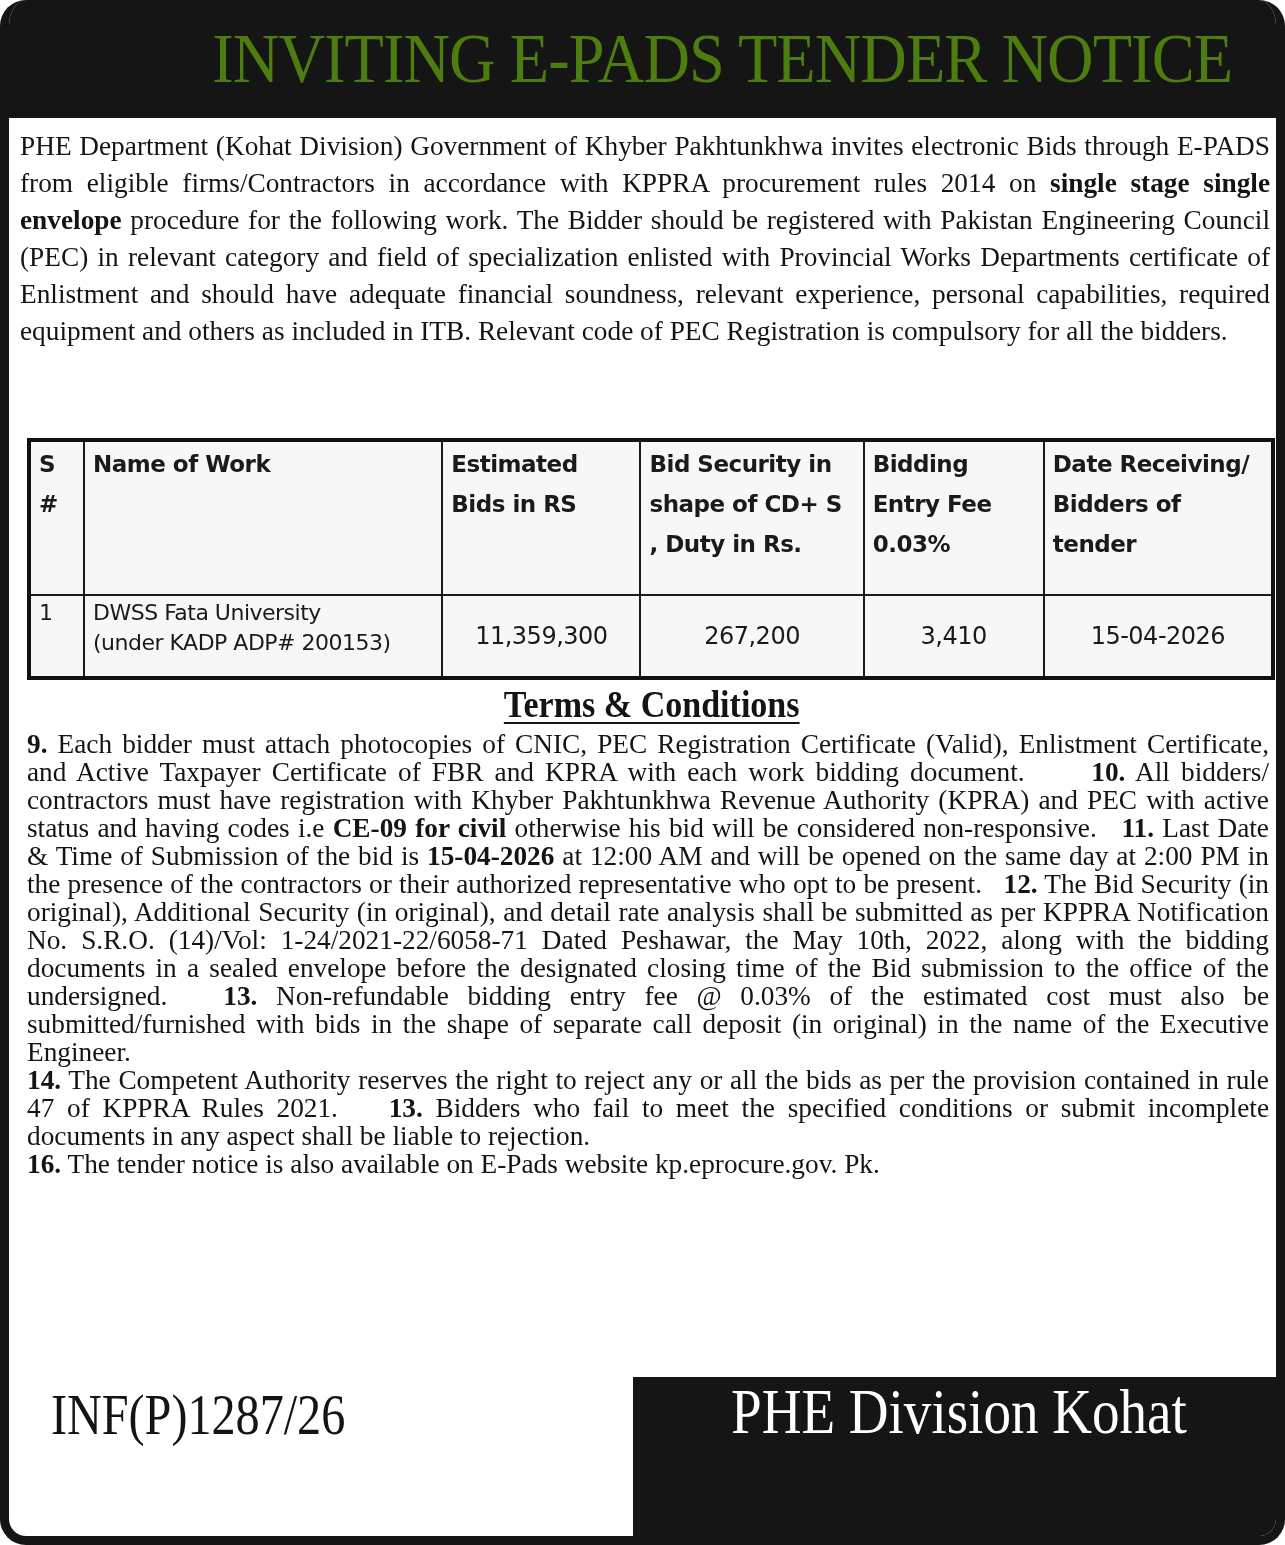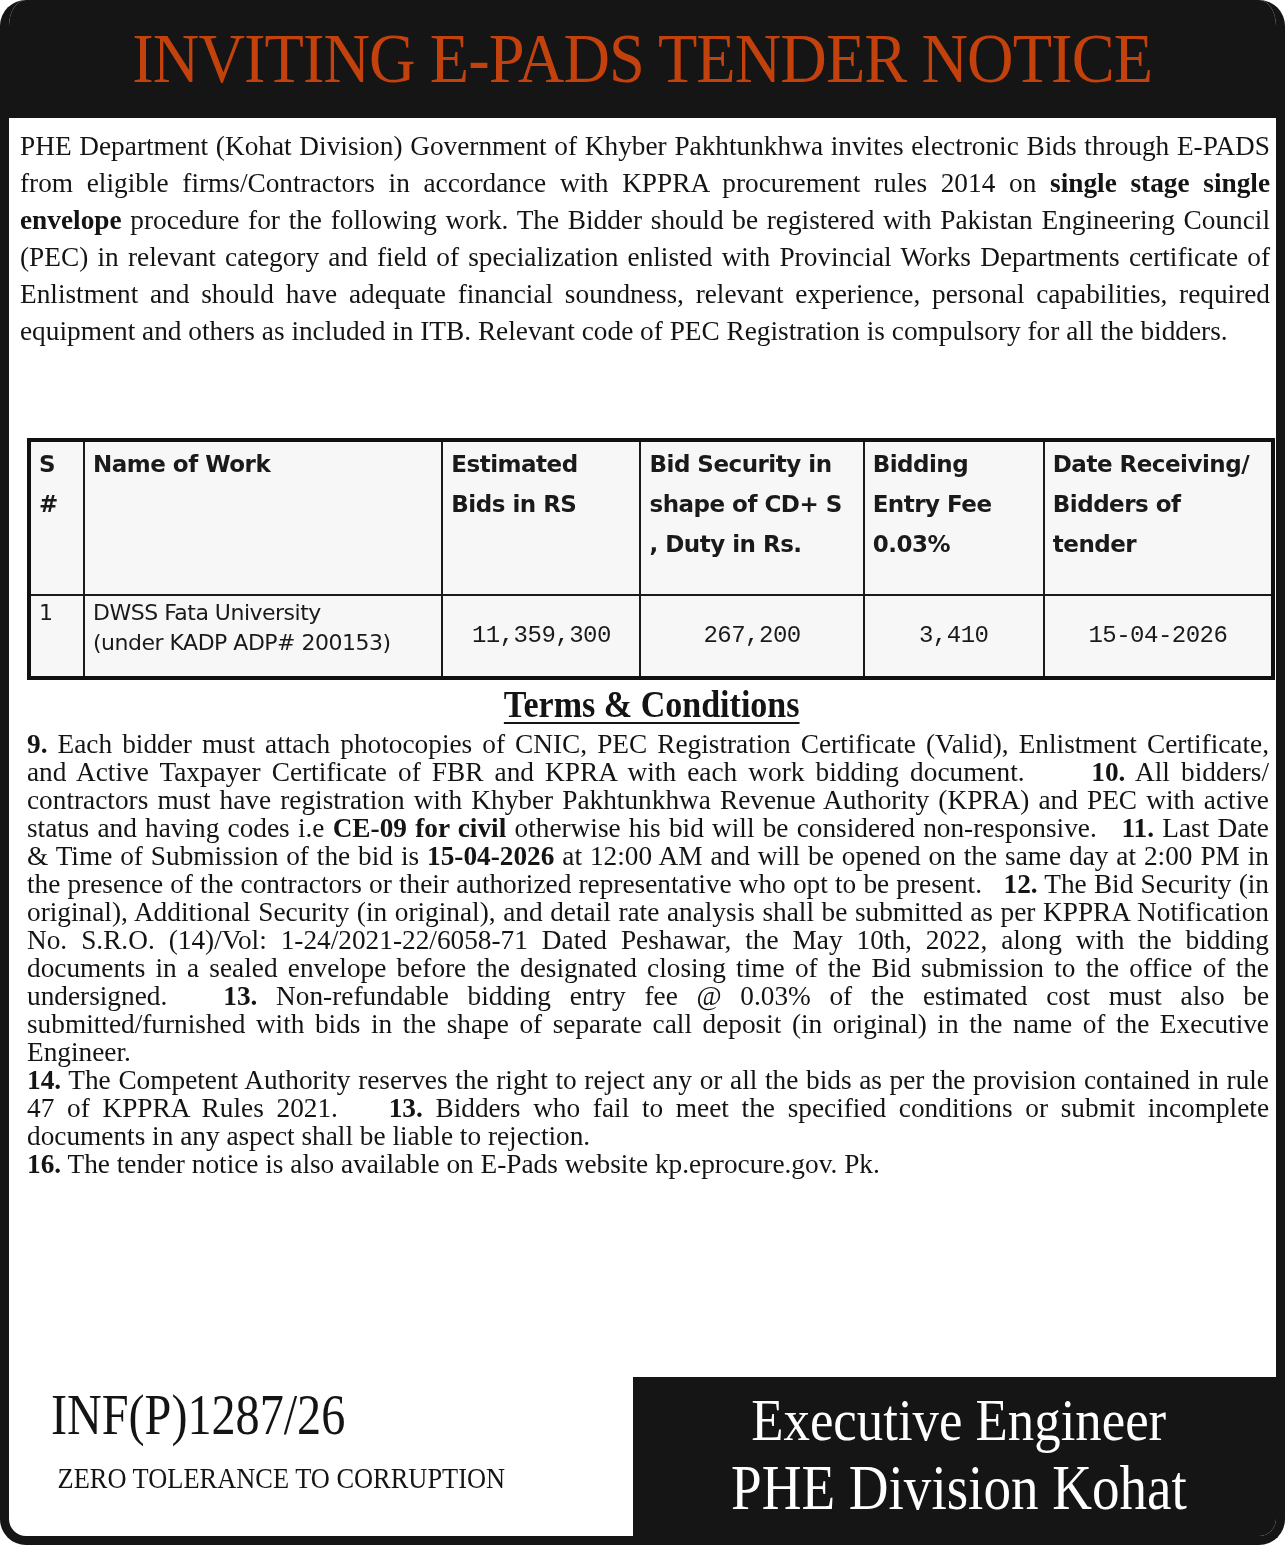--- a/index.html
+++ b/index.html
@@ -3,41 +3,41 @@
 <meta charset="utf-8">
 <style>
   html, body { margin: 0; padding: 0; background: #ffffff; }
   body { width: 1285px; height: 1545px; position: relative; overflow: hidden; font-family: "Liberation Serif", "DejaVu Serif", serif; color: #141414; }
   .frame {
     position: absolute; left: 0; top: 0; width: 1285px; height: 1545px; box-sizing: border-box;
     border: 9px solid #151515; border-top: 0; border-radius: 26px; background: #ffffff; overflow: hidden;
   }
   .banner {
     position: absolute; left: 0; top: 0; width: 100%; height: 118px; background: #151515;
-    color: #c2410c; text-align: center; font-family: "Liberation Serif", serif;
+    color: #4d7c0f; text-align: right; font-family: "Liberation Serif", serif;
     font-size: 70px; line-height: 118px; letter-spacing: -1px; transform-origin: center;
   }
   .banner span { display: inline-block; transform: scaleX(0.92); }
   .intro {
     position: absolute; left: 11px; top: 128px; width: 1250px; font-size: 27.3px; line-height: 37px;
     text-align: justify; text-align-last: left;
   }
   .intro b { font-weight: bold; }
   table.tender {
     position: absolute; left: 18px; top: 438px; width: 1248px; border-collapse: collapse;
     font-family: "DejaVu Sans", sans-serif; font-size: 22px; background: #f7f7f7;
     border: 4px solid #111; 
   }
   table.tender th, table.tender td {
     border: 2px solid #1a1a1a; padding: 2px 8px; vertical-align: top; text-align: left; font-weight: bold; color: #1a1a1a;
     letter-spacing: -0.5px;
   }
   table.tender th { height: 148px; line-height: 40px; font-size: 23px; }
   table.tender td { height: 76px; font-weight: normal; line-height: 30px; font-size: 22px; }
-  table.tender td.num { text-align: center; vertical-align: middle; font-size: 24px; font-family: Liberation Mono, monospace; }
+  table.tender td.num { text-align: center; vertical-align: middle; font-size: 24px; }
   .c-sn { width: 36px; } .c-name { width: 340px; margin-left: 20px; } .c-cost { width: 180px; } .c-sec { width: 205px; } .c-fee { width: 162px; } .c-date { width: 210px; }
   .terms-title {
     position: absolute; left: 0; top: 682px; width: 1285px; text-align: center;
     font-size: 37px; font-weight: bold; line-height: 46px;
   }
   .terms-title span { text-decoration: underline; text-underline-offset: 5px; text-decoration-thickness: 2px; display: inline-block; transform: scaleX(0.92); }
   .terms {
     position: absolute; left: 18px; top: 730px; width: 1242px; font-size: 27.3px; line-height: 28px;
     text-align: justify;
   }
@@ -96,21 +96,19 @@
   <div class="terms-title"><span>Terms &amp; Conditions</span></div>
 
   <div class="terms">
     <p><b>9.</b><span> Each bidder must attach photocopies of CNIC, PEC Registration Certificate (Valid), Enlistment Certificate, and Active Taxpayer Certificate of FBR and KPRA with each work bidding document.</span>&nbsp;&nbsp;&nbsp;&nbsp;&nbsp; <b>10.</b><span> All bidders/ contractors must have registration with Khyber Pakhtunkhwa Revenue Authority (KPRA) and PEC with active status and having codes i.e </span><b>CE-09 for civil</b><span> otherwise his bid will be considered non-responsive.</span>&nbsp;&nbsp; <b>11.</b><span> Last Date &amp; Time of Submission of the bid is </span><b>15-04-2026</b><span> at 12:00 AM and will be opened on the same day at 2:00 PM in the presence of the contractors or their authorized representative who opt to be present.</span>&nbsp;&nbsp; <b>12.</b><span> The Bid Security (in original), Additional Security (in original), and detail rate analysis shall be submitted as per KPPRA Notification No. S.R.O. (14)/Vol: 1-24/2021-22/6058-71 Dated Peshawar, the May 10th, 2022, along with the bidding documents in a sealed envelope before the designated closing time of the Bid submission to the office of the undersigned.</span>&nbsp;&nbsp; <b>13.</b><span> Non-refundable bidding entry fee @ 0.03% of the estimated cost must also be submitted/furnished with bids in the shape of separate call deposit (in original) in the name of the Executive Engineer.</span></p>
     <p class="line-last"><b>14.</b><span> The Competent Authority reserves the right to reject any or all the bids as per the provision contained in rule 47 of KPPRA Rules 2021.</span>&nbsp;&nbsp;&nbsp; <b>13.</b><span> Bidders who fail to meet the specified conditions or submit incomplete documents in any aspect shall be liable to rejection.</span></p>
     <p class="line-last"><b>16.</b><span> The tender notice is also available on E-Pads website kp.eprocure.gov. Pk.</span></p>
   </div>
 
   <div class="footer-left">
     <div><span class="inf">INF(P)1287/26</span></div>
-    <div><span class="zero">ZERO TOLERANCE  TO CORRUPTION</span></div>
   </div>
 
   <div class="footer-right">
-    <div><span class="l1">Executive Engineer</span></div>
     <div><span class="l2">PHE Division Kohat</span></div>
   </div>
 
 </div>
 
 </body></html>

